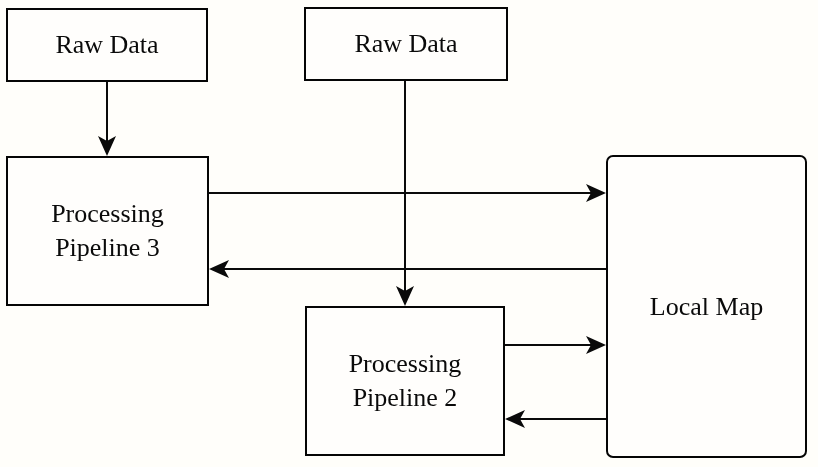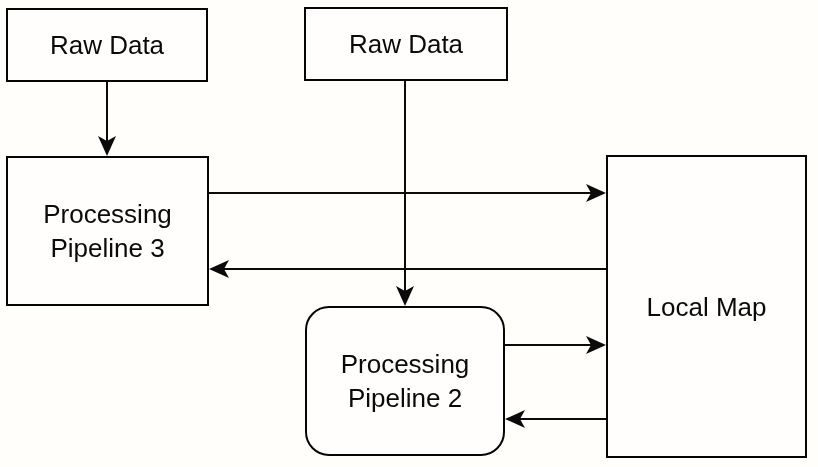--- a/index.html
+++ b/index.html
@@ -5,21 +5,21 @@
   html, body {
     margin: 0;
     padding: 0;
     background: #fffefa;
   }
   #diagram {
     position: relative;
     width: 818px;
     height: 467px;
     background: #fffefa;
-    font-family: Liberation Sans, sans-serif;
+    font-family: Liberation Serif, serif;
     color: #0a0a0a;
     overflow: hidden;
   }
   #edges {
     position: absolute;
     left: 0;
     top: 0;
     width: 818px;
     height: 467px;
   }
@@ -43,22 +43,22 @@
     font-size: 26px;
     line-height: 34px;
   }
   .node .label {
     display: block;
     padding: 0 12px;
   }
   #node-raw-data-1 { left: 6px;   top: 8px;   width: 202px; height: 74px; }
   #node-raw-data-2 { left: 304px; top: 7px;   width: 204px; height: 74px; }
   #node-pipeline-1 { left: 6px;   top: 156px; width: 203px; height: 150px; }
-  #node-pipeline-2 { left: 305px; top: 306px; width: 200px; height: 150px; border-radius: 24px; }
-  #node-local-map  { left: 606px; top: 155px; width: 201px; height: 303px; }
+  #node-pipeline-2 { left: 305px; top: 306px; width: 200px; height: 150px; }
+  #node-local-map  { left: 606px; top: 155px; width: 201px; height: 303px; border-radius: 7px; }
 </style>
 </head>
 <body>
 
 <div id="diagram">
 
   <svg id="edges" viewBox="0 0 818 467" xmlns="http://www.w3.org/2000/svg">
 
     <g>
       <line x1="107" y1="81" x2="107" y2="143"></line>

